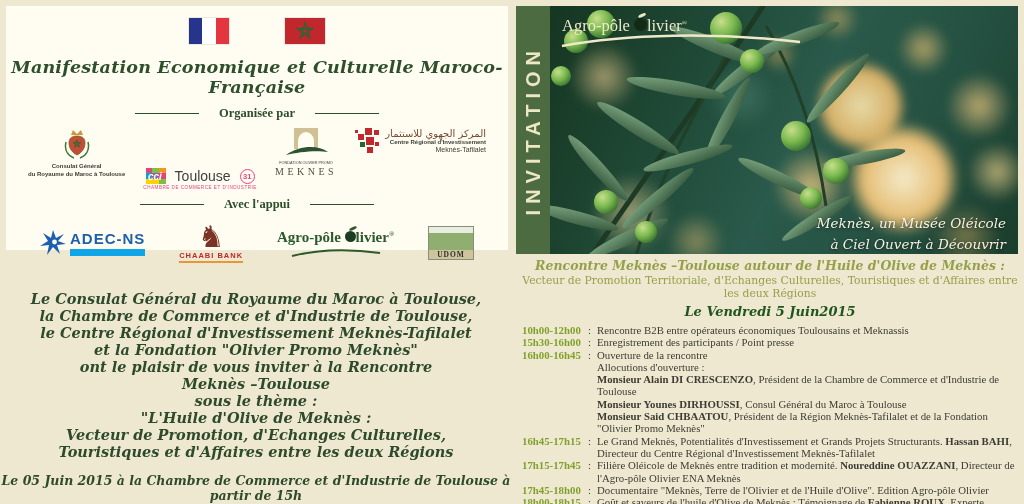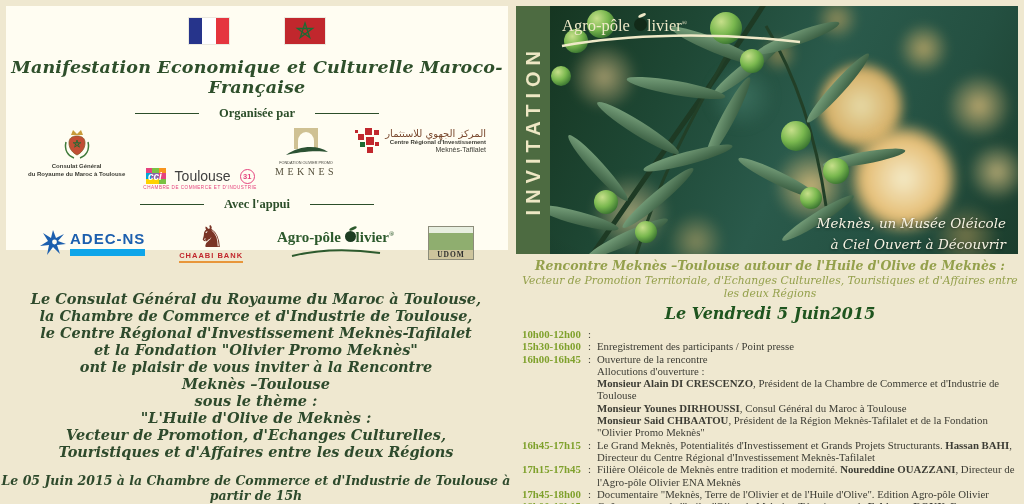--- a/index.html
+++ b/index.html
@@ -68,22 +68,22 @@
   
   .panel-bl{position:absolute;left:0;top:250px;width:512px;height:254px;text-align:center;
             color:#2e4a2c;font-family:"DejaVu Serif",serif;font-style:italic;font-weight:bold;}
   .bl-lines{padding-top:40px;font-size:14.5px;line-height:17px;}
   .bl-footer{margin-top:13px;font-size:12.5px;}
 
   
   .panel-br{position:absolute;left:512px;top:250px;width:512px;height:254px;box-sizing:border-box;
             padding:8px 6px 0 10px;}
   .br-h1{text-align:center;color:#94a04b;font-style:italic;font-weight:bold;font-size:12.5px;font-family:"DejaVu Serif",serif;}
-  .br-h2{text-align:center;color:#94a04b;font-style:italic;font-size:10.8px;font-family:"DejaVu Serif",serif;margin-top:1px;}
-  .br-date{text-align:center;color:#1f551f;font-style:italic;font-weight:bold;font-size:16px;
+  .br-h2{text-align:center;color:#94a04b;font-size:10.8px;font-family:"DejaVu Serif",serif;margin-top:1px;}
+  .br-date{text-align:center;color:#1f551f;font-style:italic;font-weight:bold;font-size:13px;
            font-family:"DejaVu Serif",serif;margin:4px 0 5px;}
   .srow{display:flex;align-items:flex-start;font-size:10.8px;line-height:12.3px;color:#3c3c34;}
   .stime{flex:0 0 66px;color:#7fa12c;font-weight:bold;white-space:nowrap;}
   .ssep{flex:0 0 9px;}
   .stext{flex:1;}
 </style>
 </head>
 <body>
 
 <div id="card">
@@ -297,20 +297,21 @@
   </div>
 
   <div class="panel-br">
     <div class="br-h1">Rencontre Meknès –Toulouse autour de l'Huile d'Olive de Meknès :</div>
     <div class="br-h2">Vecteur de Promotion Territoriale, d'Echanges Culturelles, Touristiques et d'Affaires entre les deux Régions</div>
     <div class="br-date">Le Vendredi 5 Juin2015</div>
     <div id="schedule-list">
         <div class="srow">
           <span class="stime">10h00-12h00</span>
           <span class="ssep">:</span>
+          <span class="stext">Rencontre B2B entre opérateurs économiques Toulousains et Meknassis</span>
         </div>
         <div class="srow">
           <span class="stime">15h30-16h00</span>
           <span class="ssep">:</span>
           <span class="stext">Enregistrement des participants / Point presse</span>
         </div>
         <div class="srow">
           <span class="stime">16h00-16h45</span>
           <span class="ssep">:</span>
           <span class="stext">Ouverture de la rencontre</span>

